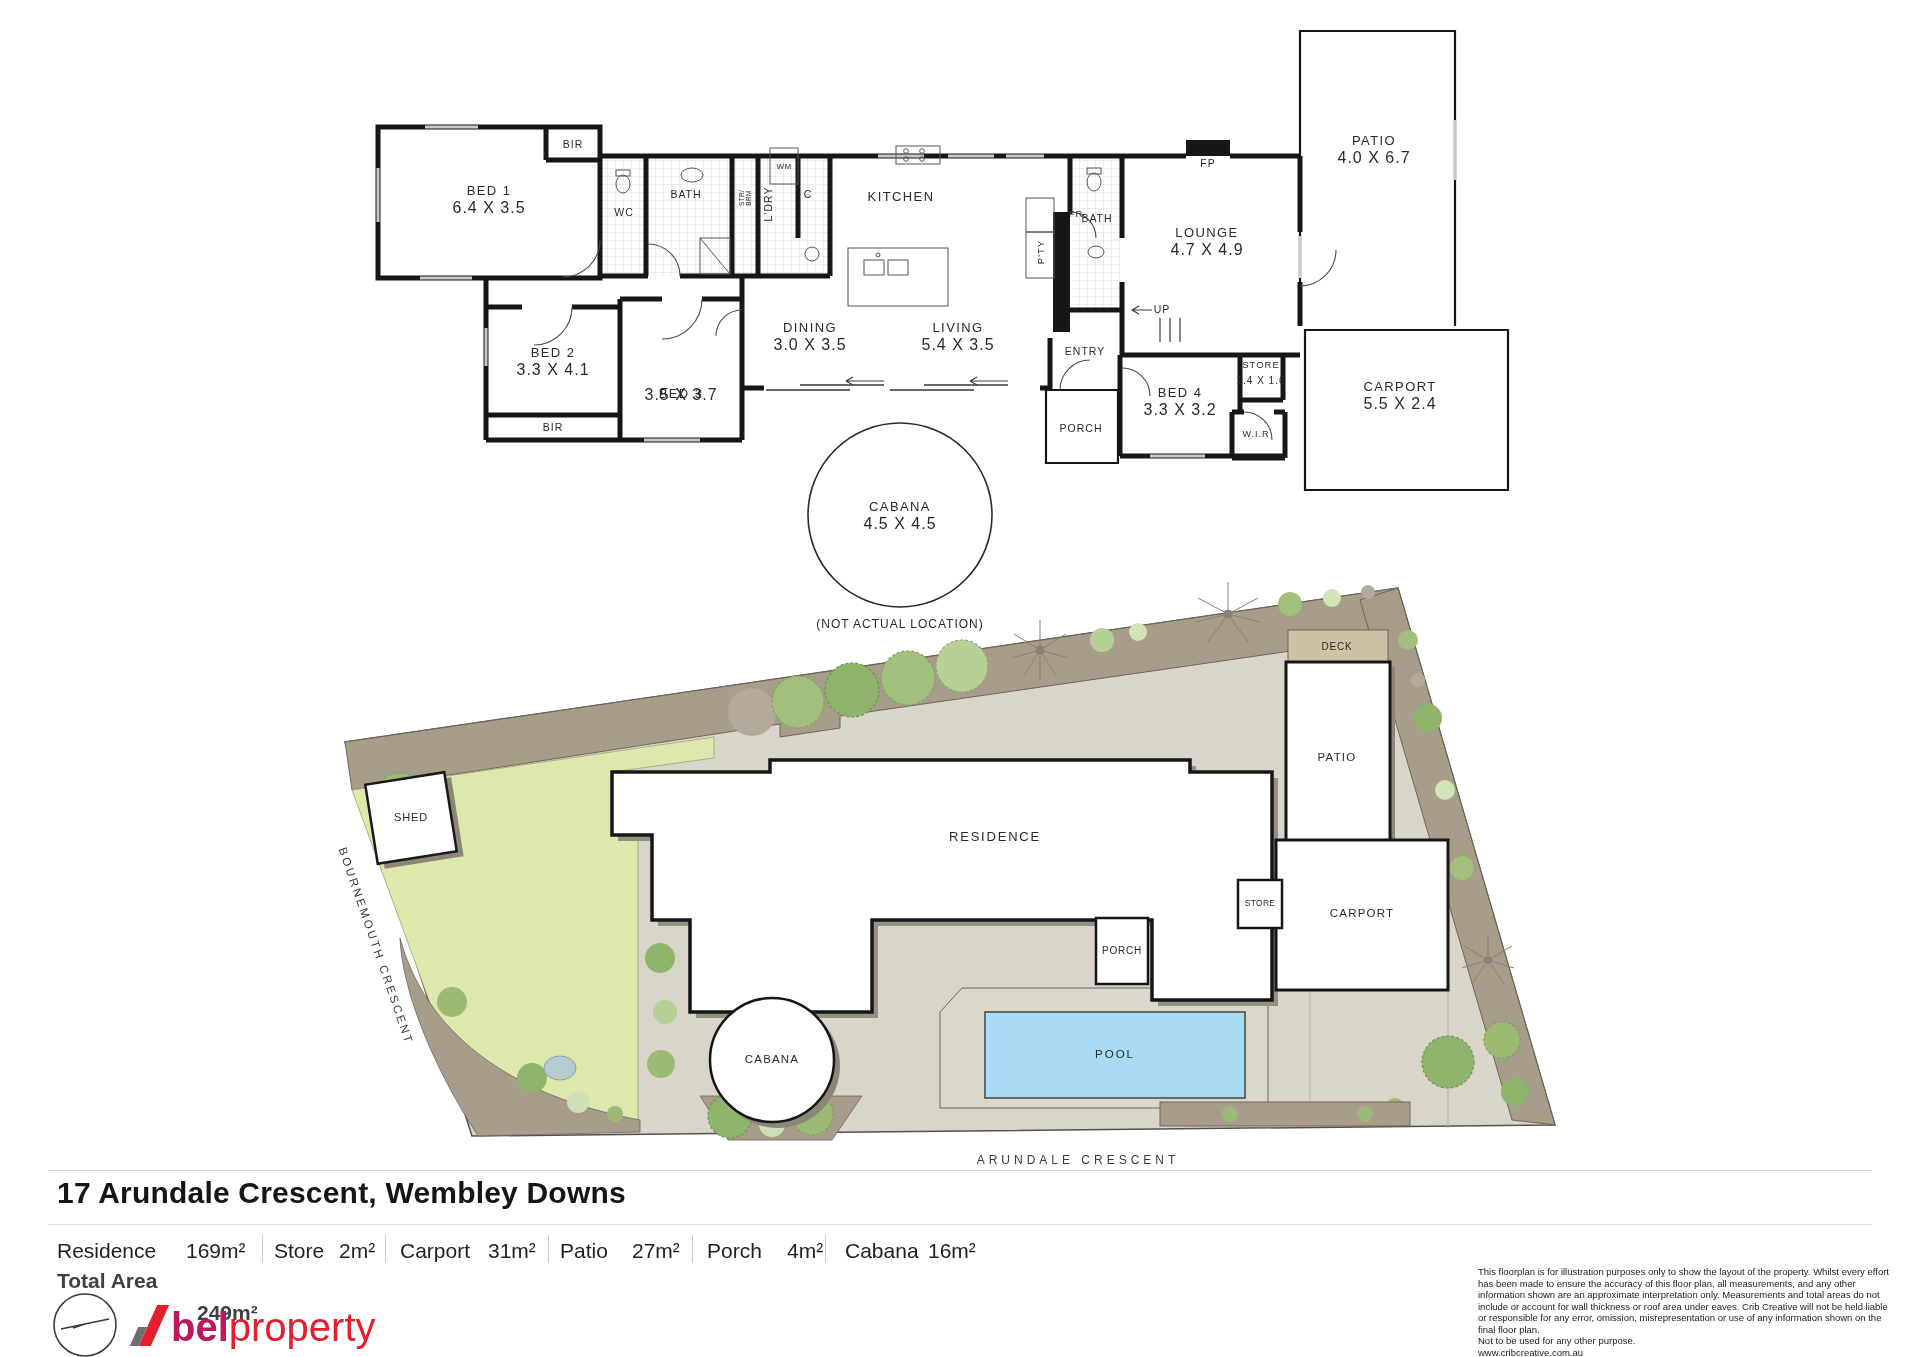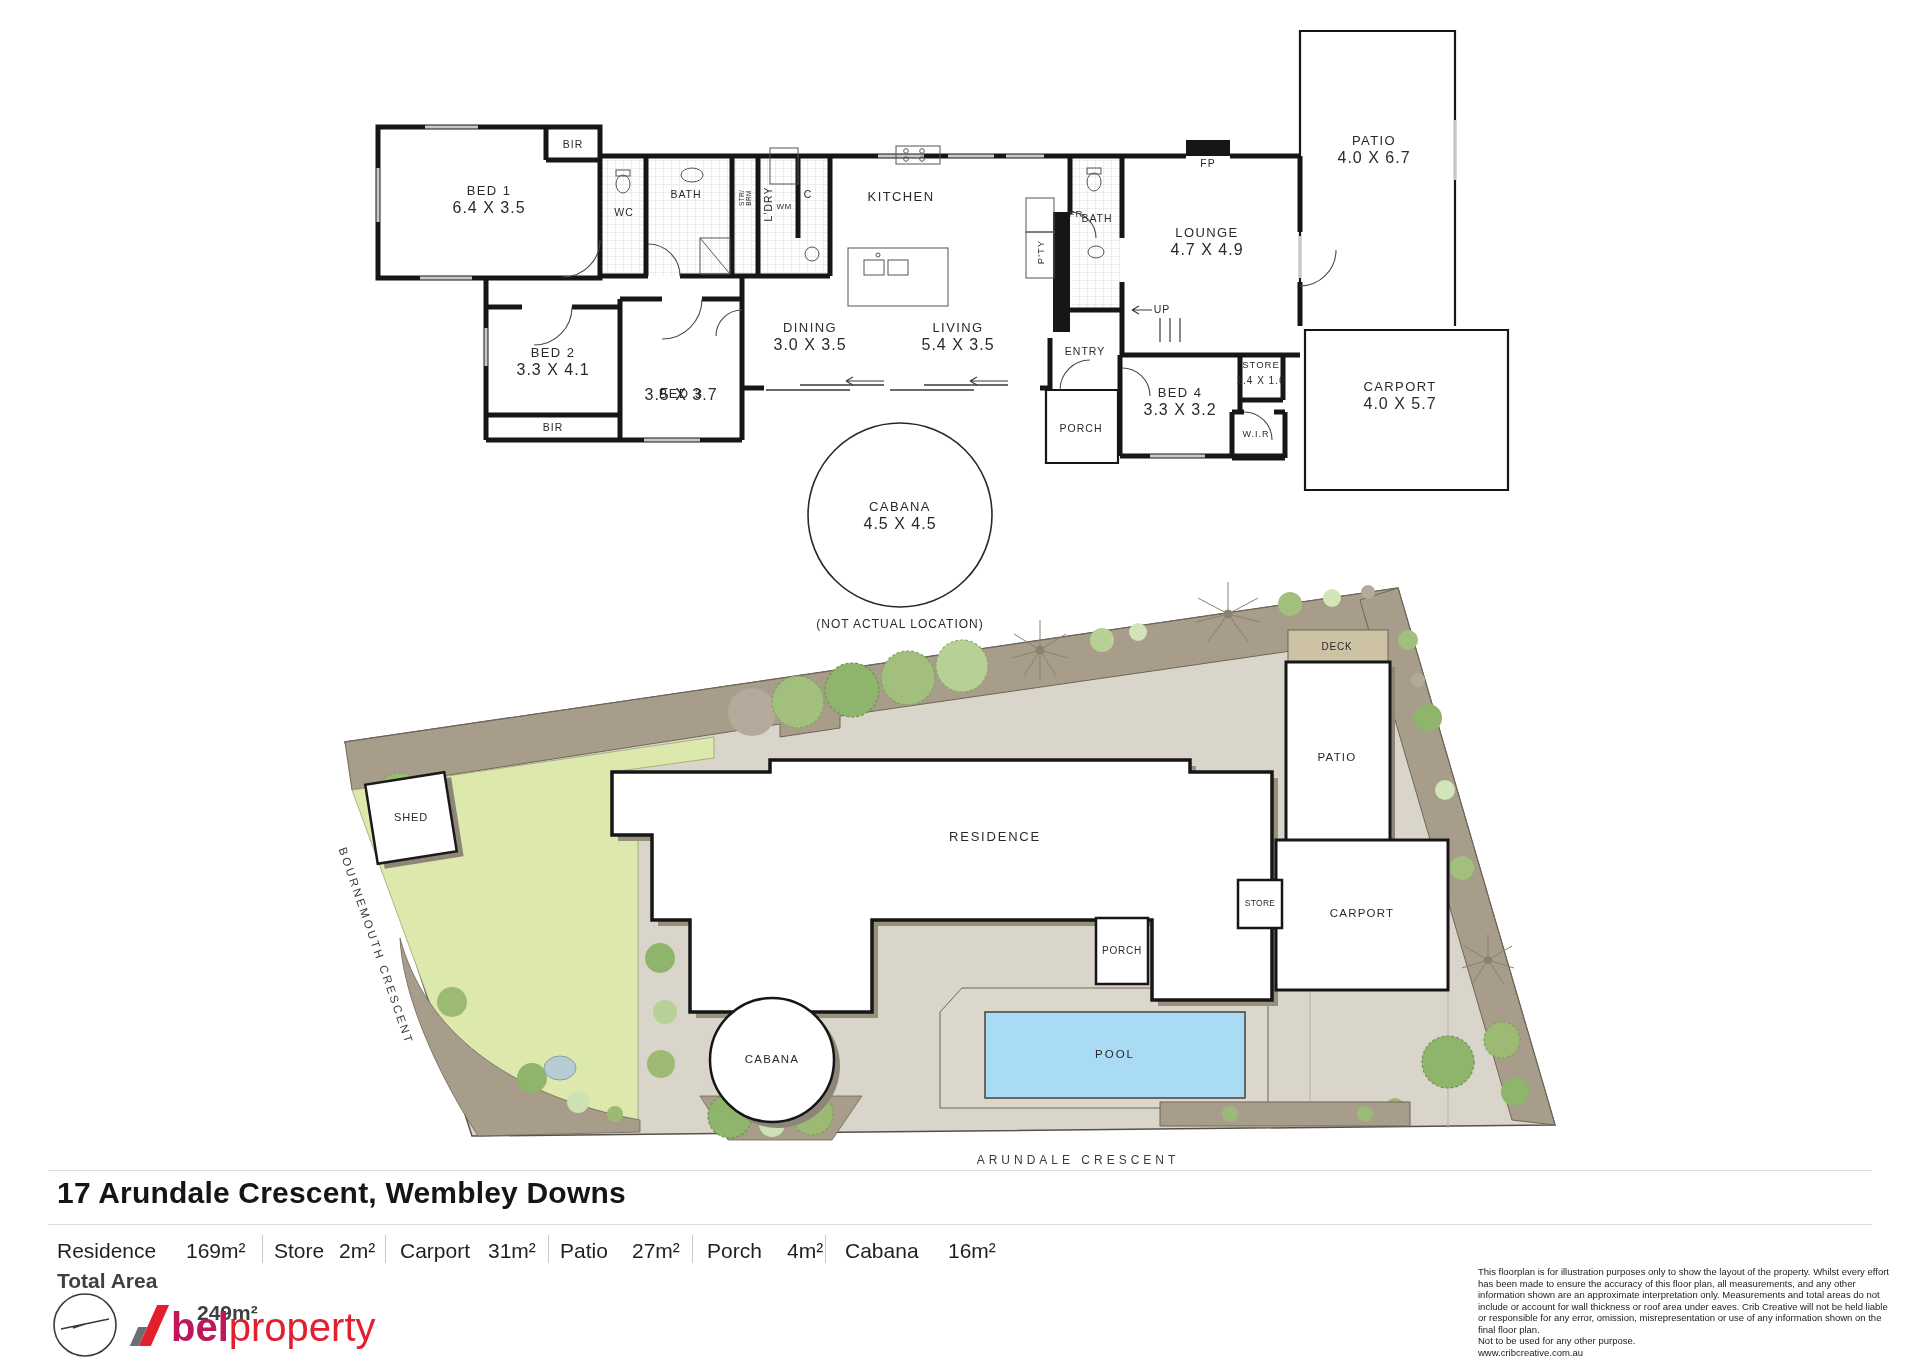--- a/index.html
+++ b/index.html
@@ -4,21 +4,21 @@
 <style>
   html,body{margin:0;padding:0;background:#ffffff;}
   .page{position:relative;width:1920px;height:1357px;background:#fff;overflow:hidden;
         font-family:"Liberation Sans",sans-serif;}
   svg.plan{position:absolute;left:0;top:0;}
   .lbl{position:absolute;transform:translate(-50%,-50%);color:#2a2a2a;white-space:nowrap;
        text-align:center;font-family:"Liberation Sans",sans-serif;}
   .fp-room{font-size:13px;letter-spacing:1.4px;}
   .fp-dims{font-size:16px;letter-spacing:1px;}
   .fp-sm{font-size:10.5px;letter-spacing:1px;}
-  .fp-xs{font-size:8px;letter-spacing:.4px;margin-top:40px;}
+  .fp-xs{font-size:8px;letter-spacing:.4px;}
   .fp-tiny{font-size:6.5px;letter-spacing:.3px;line-height:7px;}
   .vert{transform:translate(-50%,-50%) rotate(-90deg);}
   .note{font-size:12px;letter-spacing:1px;}
   .site{font-size:11.5px;letter-spacing:1.2px;}
   .site-big{font-size:13px;letter-spacing:1.8px;}
   .site-sm{font-size:10px;letter-spacing:.8px;}
   .site-xs{font-size:8.5px;letter-spacing:.3px;}
   .street{font-size:12px;letter-spacing:4px;color:#3a3a3a;}
   .street-left{transform:translate(-50%,-50%) rotate(71deg);font-size:11.5px;letter-spacing:2.5px;}
   .rule{position:absolute;left:48px;width:1824px;height:1px;background:#dcdcdc;}
@@ -244,21 +244,21 @@
   <div class="lbl fp-room" style="left:810px;top:327px;">DINING</div>
   <div class="lbl fp-dims" style="left:810px;top:345px;">3.0 X 3.5</div>
   <div class="lbl fp-room" style="left:958px;top:327px;">LIVING</div>
   <div class="lbl fp-dims" style="left:958px;top:345px;">5.4 X 3.5</div>
   <div class="lbl fp-room" style="left:901px;top:196px;">KITCHEN</div>
   <div class="lbl fp-room" style="left:1207px;top:232px;">LOUNGE</div>
   <div class="lbl fp-dims" style="left:1207px;top:250px;">4.7 X 4.9</div>
   <div class="lbl fp-room" style="left:1374px;top:140px;">PATIO</div>
   <div class="lbl fp-dims" style="left:1374px;top:158px;">4.0 X 6.7</div>
   <div class="lbl fp-room" style="left:1400px;top:386px;">CARPORT</div>
-  <div class="lbl fp-dims" style="left:1400px;top:404px;">4.0 X 5.7</div>
+  <div class="lbl fp-dims" style="left:1400px;top:404px;">5.5 X 2.4</div>
   <div class="lbl fp-sm" style="left:1261px;top:364px;font-size:9.5px;">STORE</div>
   <div class="lbl fp-sm" style="left:1261px;top:380px;font-size:10px;">1.4 X 1.6</div>
   <div class="lbl fp-room" style="left:1180px;top:392px;">BED 4</div>
   <div class="lbl fp-dims" style="left:1180px;top:410px;">3.3 X 3.2</div>
   <div class="lbl fp-room" style="left:900px;top:506px;">CABANA</div>
   <div class="lbl fp-dims" style="left:900px;top:524px;">4.5 X 4.5</div>
 
   <div class="lbl fp-sm" style="left:573px;top:144px;">BIR</div>
   <div class="lbl fp-sm" style="left:553px;top:427px;">BIR</div>
   <div class="lbl fp-sm" style="left:624px;top:212px;">WC</div>
@@ -305,21 +305,21 @@
   <div class="area-item" style="left:400px;">Carport</div>
   <div class="area-item" style="left:488px;">31m²</div>
   <div class="area-sep" style="left:548px;"></div>
   <div class="area-item" style="left:560px;">Patio</div>
   <div class="area-item" style="left:632px;">27m²</div>
   <div class="area-sep" style="left:692px;"></div>
   <div class="area-item" style="left:707px;">Porch</div>
   <div class="area-item" style="left:787px;">4m²</div>
   <div class="area-sep" style="left:825px;"></div>
   <div class="area-item" style="left:845px;">Cabana</div>
-  <div class="area-item" style="left:948px;">16m²</div>
+  <div class="area-item" style="left:928px;">16m²</div>
 
   <div class="total" style="left:57px;">Total Area</div>
   <div class="total" style="left:197px;margin-top:32px;">249m²</div>
 
   <svg class="logo-circle" width="66" height="66" viewBox="0 0 66 66">
     <circle cx="33" cy="33" r="31" fill="none" stroke="#3a3a3a" stroke-width="1.6"></circle>
     <path d="M9,37 L57,27 M33,32 L21,36" fill="none" stroke="#3a3a3a" stroke-width="1.6"></path>
   </svg>
   <div class="logo-text">
     <span class="logo-a">

